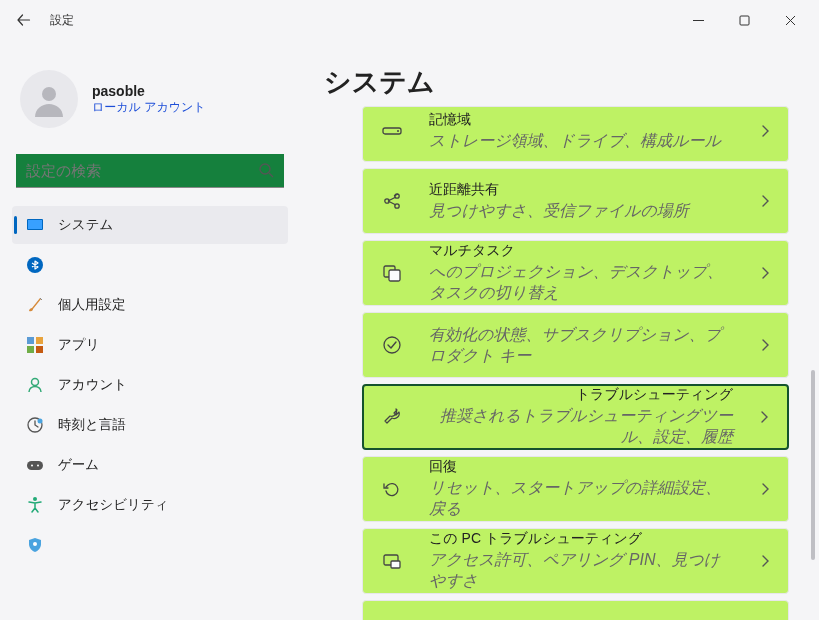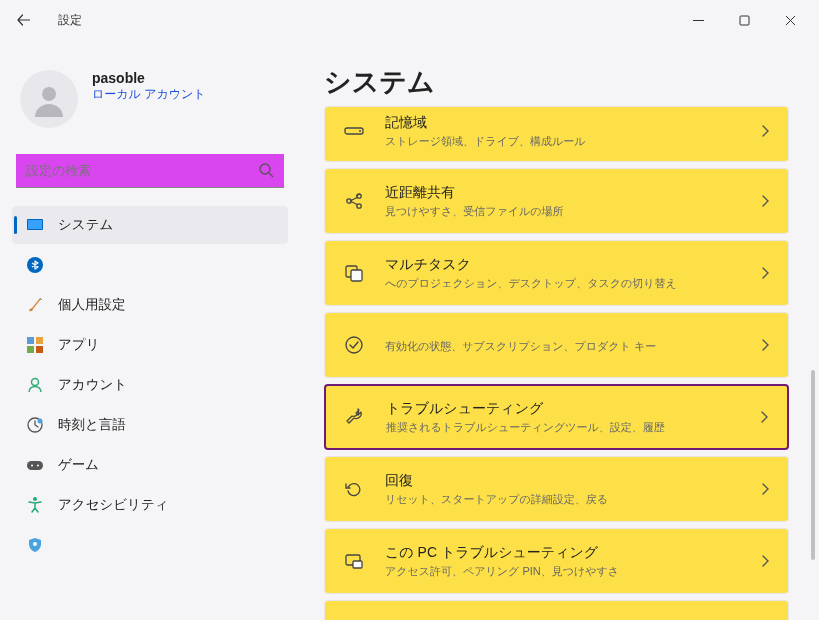--- a/index.html
+++ b/index.html
@@ -9,51 +9,50 @@
     width: 819px;
     height: 620px;
     overflow: hidden;
     position: relative;
   }
   .titlebar {
     height: 40px;
     display: flex;
     align-items: center;
     padding: 0 6px;
-    gap: 8px;
   }
   .back-btn {
     width: 36px; height: 36px;
     display: flex; align-items: center; justify-content: center;
   }
   .app-title { font-size: 12px; margin-left: 8px; color: #333; }
   .win-controls { margin-left: auto; display: flex; }
   .win-btn { width: 46px; height: 32px; display:flex; align-items:center; justify-content:center; }
 
   .layout { display: flex; height: calc(620px - 40px); }
 
   .sidebar { width: 300px; padding: 12px 12px 0 12px; }
-  .user { display:flex; gap:14px; padding: 18px 8px 26px 8px; }
+  .user { display:flex; align-items:center; gap:14px; padding: 18px 8px 26px 8px; }
   .avatar {
     width: 58px; height: 58px; border-radius: 50%;
     background: #e8e8ec; display:flex; align-items:center; justify-content:center;
   }
   .user-name { font-size:14px; font-weight:600; color:#222; }
   .user-sub { font-size:12px; color:#1d4ed8; }
 
   .search {
     position: relative;
     margin: 0 4px 18px 4px;
   }
   .search input {
     width: 100%; height: 34px;
     border: none; border-bottom: 1px solid #888;
-    background: #d946ef;
+    background: #15803d;
     padding: 0 34px 0 10px;
-    font-size: 13px;
+    font-size: 15px;
     outline: none;
   }
   .search .s-icon { position:absolute; right:10px; top:8px; }
 
   .nav { }
   .nav-item {
     display:flex; align-items:center; gap:14px;
     height: 38px; padding: 0 10px 0 14px;
     border-radius: 4px; margin-bottom: 2px;
     font-size: 13.5px; color: #222;
@@ -66,29 +65,30 @@
     content:""; position:absolute; left:2px; top:10px; bottom:10px;
     width:3px; background:#0067c0; border-radius:2px;
   }
   .nav-ic { width:18px; height:18px; display:flex; align-items:center; justify-content:center; }
 
   .main { flex:1; padding: 24px 24px 0 24px; position:relative; }
   .page-title { font-size: 27px; font-weight: 600; color:#222; margin-bottom: 6px; }
 
   .cards { display:flex; flex-direction:column; gap:6px; overflow-y:auto; height:calc(100% - 40px); padding-right:6px;}
   .card {
-    background:#fde047; border:1px solid #e7e7ea; border-radius:4px;
-    padding: 14px 18px; display:flex; align-items:center; gap:20px;
+    background:#bef264; border:1px solid #e7e7ea; border-radius:4px;
+    padding: 14px 18px; display:flex; align-items:center; gap:26px;
     min-height: 66px;
+    margin-left: 38px;
   }
   .card.first { padding-top: 8px; min-height:56px; }
-  .card.highlight { border:2px solid #701a75; }
+  .card.highlight { border:2px solid #14532d;text-align:right; }
   .card-ic { width:22px; display:flex; align-items:center; justify-content:center; color:#444; }
   .card-title { font-size:14px; color:#222; }
-  .card-sub { font-size:11px; color:#666; margin-top:2px; }
+  .card-sub { font-size:16px; color:#666; margin-top:2px;font-style:italic; }
   .chev { margin-left:auto; color:#555; }
 
   .vscroll {
     position:absolute; right:4px; top:330px; width:4px; height:190px;
     background:#bfbfc4; border-radius:2px;
   }
 
   svg { display:block; }
 </style>
 </head>

